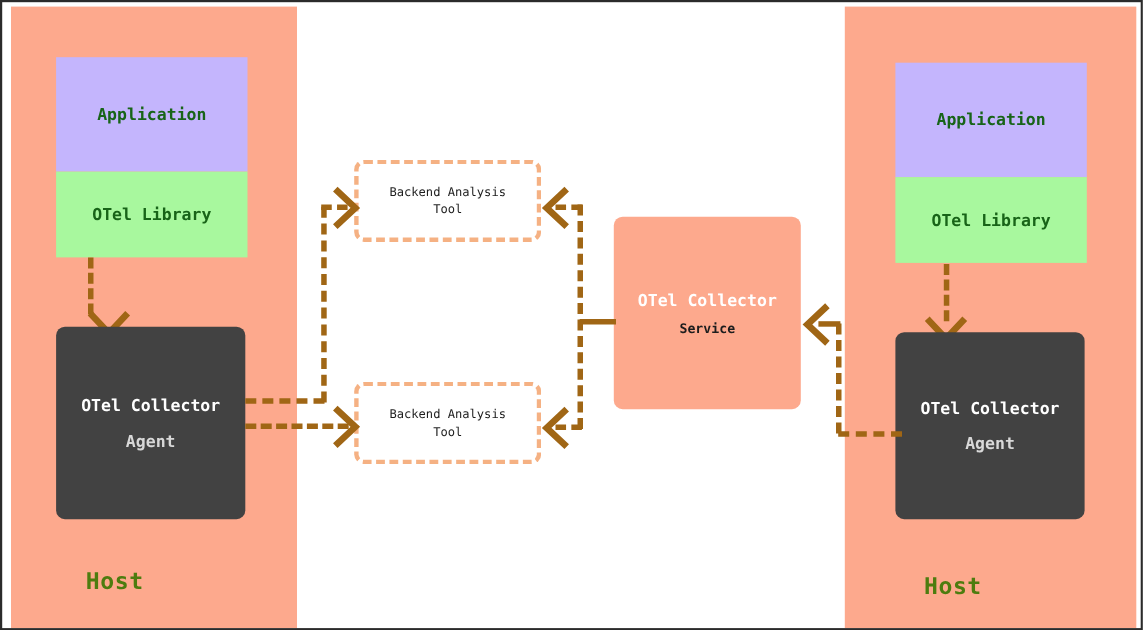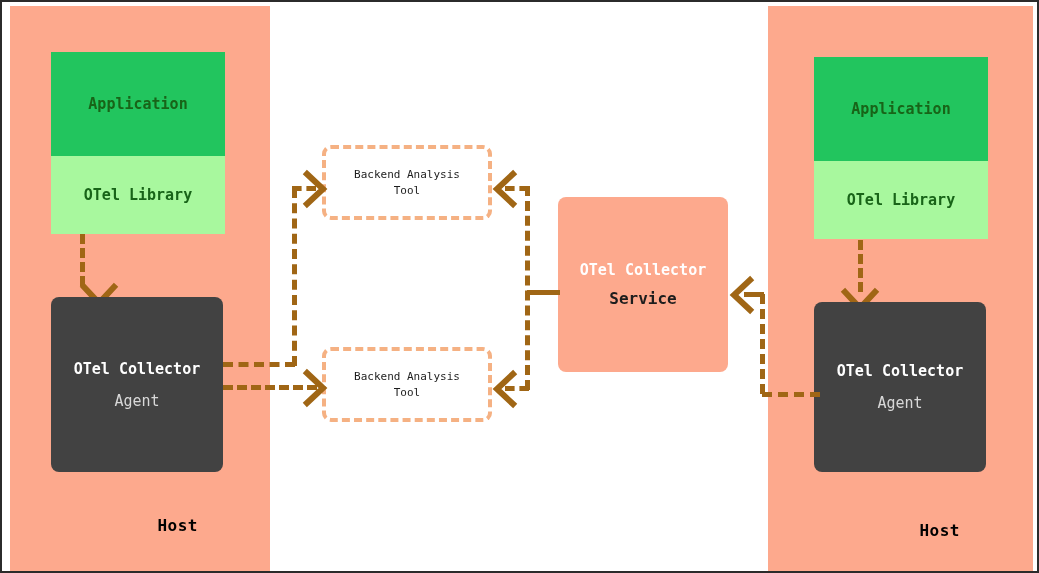--- a/index.html
+++ b/index.html
@@ -25,35 +25,35 @@
   
   .host-panel {
     position: absolute;
     background: #fda98d;
   }
   #host-left  { left: 8px;  top: 4px; width: 260px; height: 565px; }
   #host-right { left: 766px; top: 4px; width: 265px; height: 565px; }
 
   .host-label {
     position: absolute;
-    color: #000000;
-    font-weight: bold;
-    font-size: 16px;
+    color: #4d7c0f;
+    font-weight: bold;
+    font-size: 21px;
     letter-spacing: 0.5px;
-    text-align: right;
+    text-align: left;
     white-space: nowrap;
   }
 
   
   .app-stack {
     position: absolute;
     width: 174px;
   }
   .app-box {
-    background: #22c55e;
+    background: #c4b5fd;
     color: #186418;
     display: flex;
     align-items: center;
     justify-content: center;
     font-weight: bold;
     font-size: 15px;
     white-space: nowrap;
   }
   .lib-box {
     background: #a8f89e;
@@ -78,21 +78,21 @@
     box-sizing: border-box;
   }
   .collector-agent .line1 {
     color: #ffffff;
     font-weight: bold;
     font-size: 15px;
     white-space: nowrap;
   }
   .collector-agent .line2 {
     color: #d8d8d8;
-    font-weight: normal;
+    font-weight: bold;
     font-size: 15px;
     margin-top: 14px;
     white-space: nowrap;
   }
 
   
   #collector-service {
     position: absolute;
     left: 556px;
     top: 195px;
@@ -107,21 +107,21 @@
   }
   #collector-service .line1 {
     color: #ffffff;
     font-weight: bold;
     font-size: 15px;
     white-space: nowrap;
   }
   #collector-service .line2 {
     color: #1d1d1d;
     font-weight: bold;
-    font-size: 16px;
+    font-size: 12px;
     margin-top: 10px;
     white-space: nowrap;
   }
 
   
   .backend-tool {
     position: absolute;
     width: 170px;
     height: 75px;
     border: 4px dashed #f5b183;

